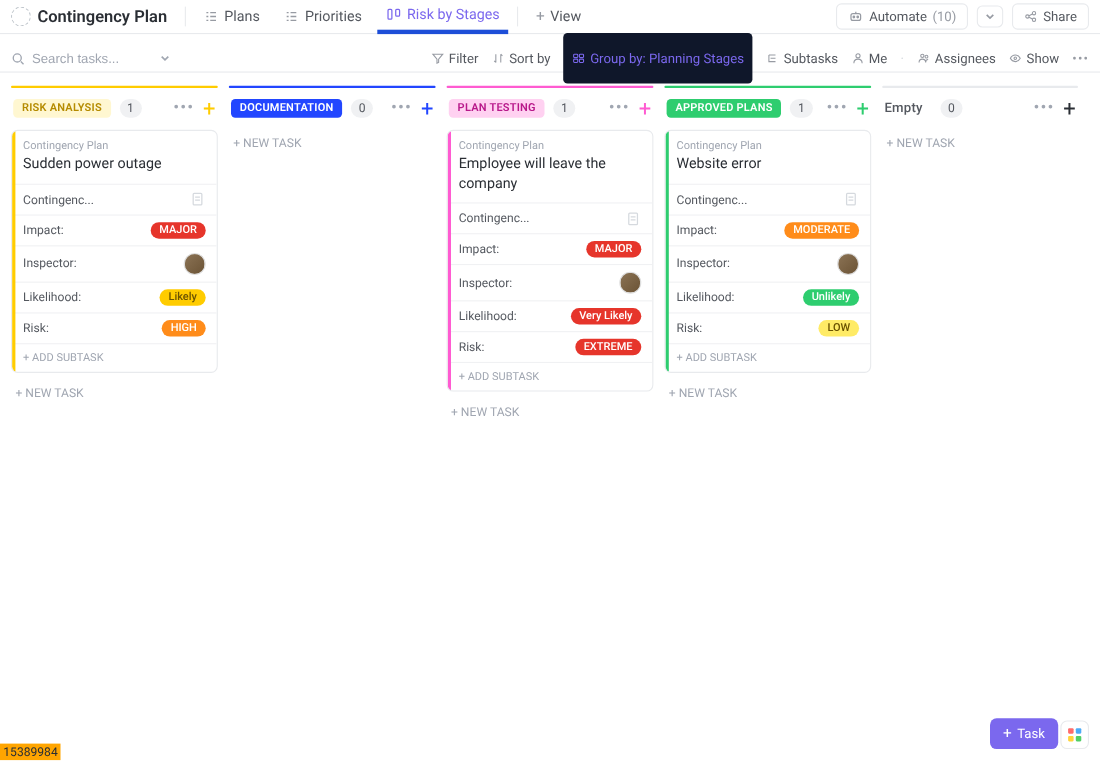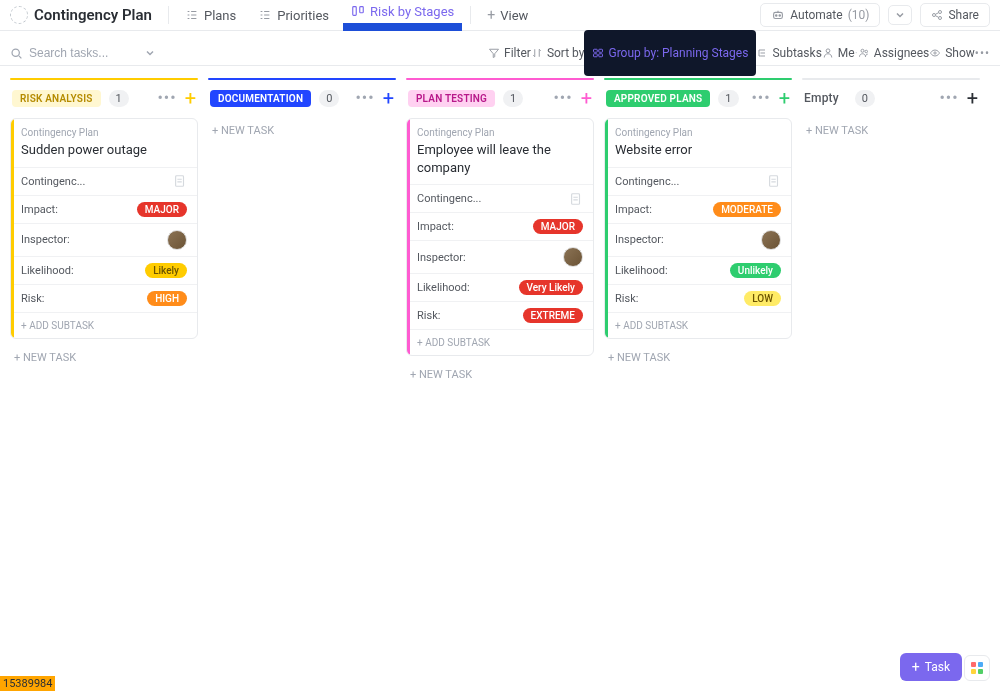--- a/index.html
+++ b/index.html
@@ -4,35 +4,35 @@
 <style>
 * { margin: 0; padding: 0; box-sizing: border-box; }
 body { font-family: -apple-system, BlinkMacSystemFont, "Segoe UI", Roboto, sans-serif; font-size: 13px; color: #2a2e34; background: #fff; width: 1000px; height: 695px; overflow: hidden; position: relative; }
 
 
 .header { height: 31px; border-bottom: 1px solid #e8eaed; display: flex; align-items: center; padding: 0 10px; gap: 6px; }
 .page-icon { width: 18px; height: 18px; border: 1.5px dashed #c1c7cd; border-radius: 50%; display: flex; align-items: center; justify-content: center; }
 .page-title { font-size: 15px; font-weight: 600; margin-right: 8px; }
 .header-sep { width: 1px; height: 18px; background: #e8eaed; margin: 0 2px; }
 .tab { display: flex; align-items: center; gap: 5px; padding: 0 8px; height: 31px; color: #54585f; cursor: pointer; font-size: 13px; }
-.tab.active { color: #7b68ee; border-bottom: 8px solid #1d4ed8; }
+.tab.active { color: #7b68ee; border-bottom: 4px solid #1d4ed8; }
 .tab svg { width: 14px; height: 14px; }
 .header-right { margin-left: auto; display: flex; align-items: center; gap: 8px; }
 .automate-btn { display: flex; align-items: center; gap: 5px; border: 1px solid #e8eaed; border-radius: 5px; padding: 4px 10px; font-size: 12px; cursor: pointer; color: #54585f; }
 .automate-count { color: #979ba3; }
 .chev-btn { border: 1px solid #e8eaed; border-radius: 5px; padding: 4px 6px; cursor: pointer; display:flex; align-items:center; }
 .share-btn { display: flex; align-items: center; gap: 5px; border: 1px solid #e8eaed; border-radius: 5px; padding: 4px 10px; font-size: 12px; cursor: pointer; color: #54585f; }
 
 
 .toolbar { height: 25px; border-bottom: 1px solid #e8eaed; display: flex; align-items: center; padding: 0 10px; gap: 4px; font-size: 12px; color: #54585f; margin-top: 10px; }
 .search-wrap { display: flex; align-items: center; gap: 6px; flex: 0 0 160px; }
 .search-input { border: none; outline: none; font-size: 12px; color: #54585f; width: 110px; }
 .search-input::placeholder { color: #a0a6b1; }
 .search-icon { color: #a0a6b1; }
-.toolbar-right { margin-left: auto; display: flex; align-items: center; }
+.toolbar-right { margin-left: auto; display: flex; align-items: center; gap: 12px; }
 .tool-item { display: flex; align-items: center; gap: 4px; cursor: pointer; }
 .tool-item.active { background: #0f172a; color: #7b68ee; padding: 16px 8px; border-radius: 4px; }
 .tool-sep { color: #d5d9de; }
 .more-icon { cursor: pointer; }
 
 
 .board { display: flex; gap: 10px; padding: 12px 10px; overflow-x: auto; height: calc(100% - 56px - 40px); }
 .column { flex: 0 0 188px; display: flex; flex-direction: column; }
 .col-top-line { height: 2px; border-radius: 2px; margin-bottom: 4px; }
 .col-header { display: flex; align-items: center; gap: 8px; padding: 4px 2px; margin-bottom: 6px; }

